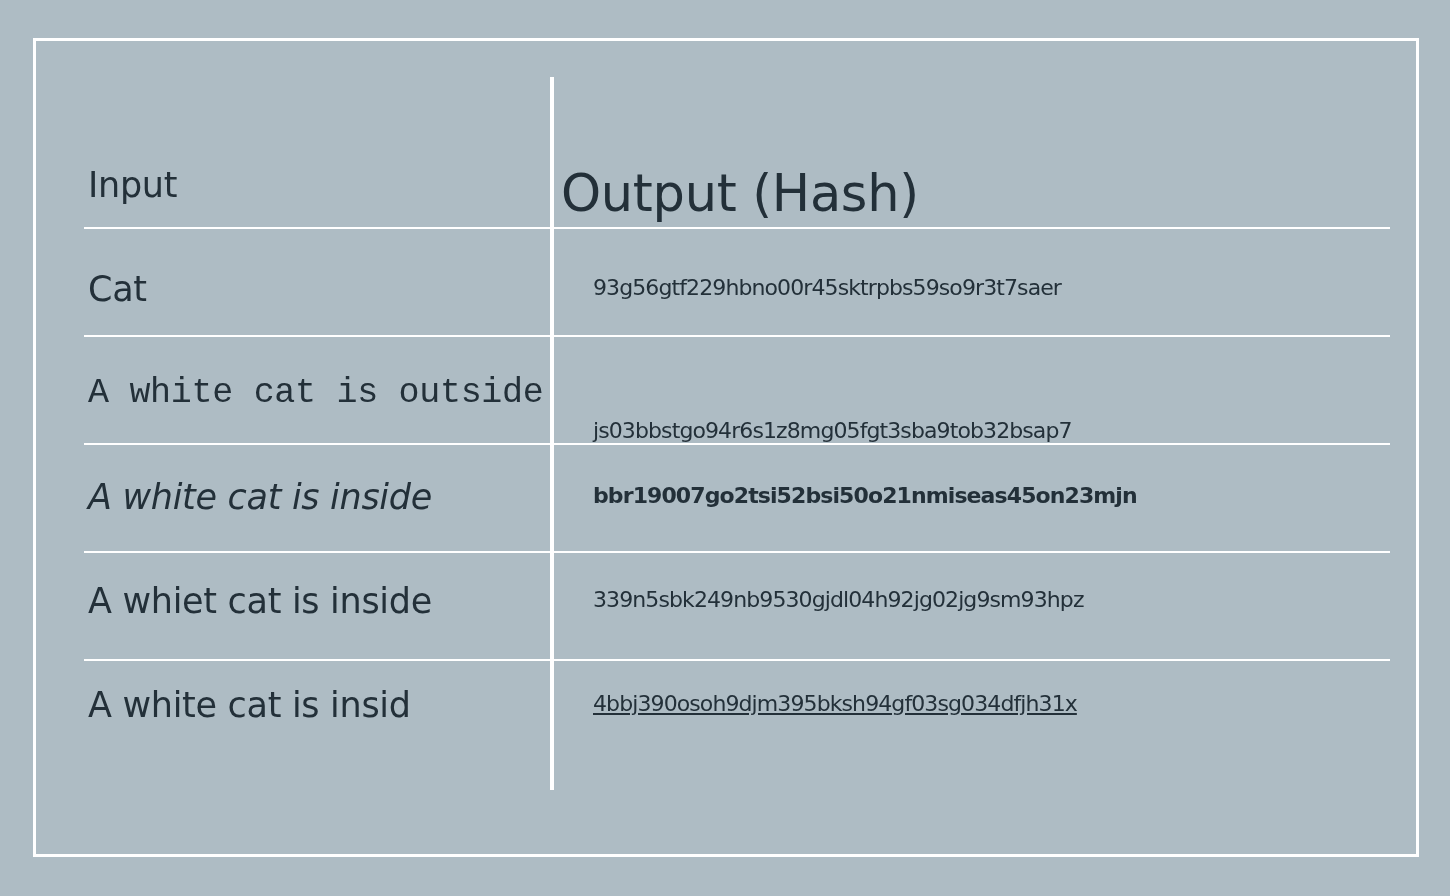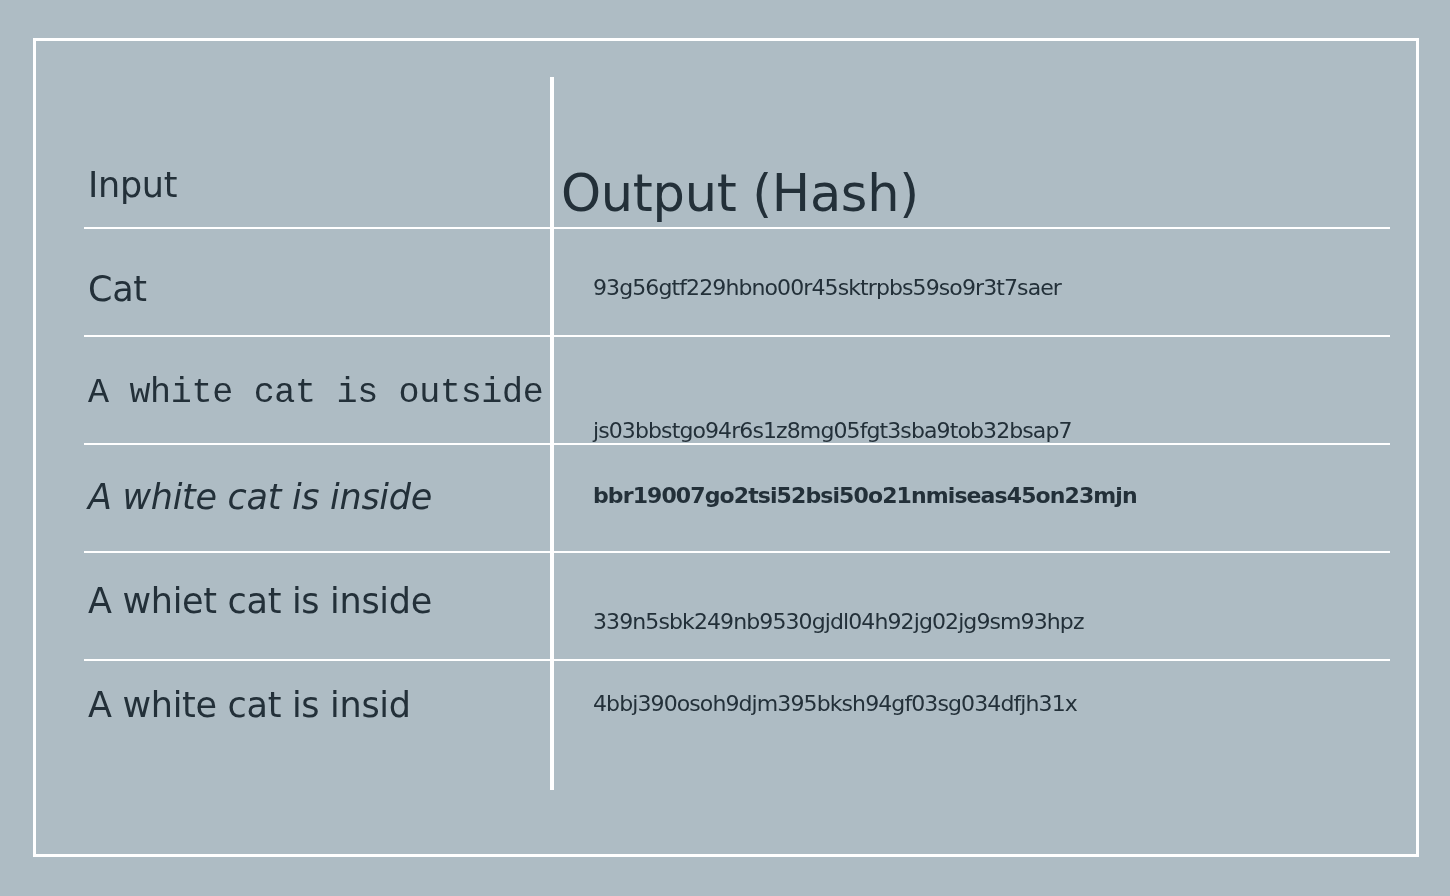--- a/index.html
+++ b/index.html
@@ -77,17 +77,17 @@
 
 <div class="cell col-input" style="top:376px;font-family:Liberation Mono, monospace;">A white cat is outside</div>
 <div class="cell col-output" style="top:380px;margin-top:40px;">js03bbstgo94r6s1z8mg05fgt3sba9tob32bsap7</div>
 <div class="hline" style="top:443px;"></div>
 
 <div class="cell col-input" style="top:480px;font-style:italic;">A white cat is inside</div>
 <div class="cell col-output" style="top:485px;font-weight:bold;">bbr19007go2tsi52bsi50o21nmiseas45on23mjn</div>
 <div class="hline" style="top:551px;"></div>
 
 <div class="cell col-input" style="top:584px;">A whiet cat is inside</div>
-<div class="cell col-output" style="top:611px;">339n5sbk249nb9530gjdl04h92jg02jg9sm93hpz</div>
+<div class="cell col-output" style="top:589px;">339n5sbk249nb9530gjdl04h92jg02jg9sm93hpz</div>
 <div class="hline" style="top:659px;"></div>
 
 <div class="cell col-input" style="top:688px;">A white cat is insid</div>
-<div class="cell col-output" style="top:693px;">4bbj390osoh9djm395bksh94gf03sg034dfjh31x</div>
+<div class="cell col-output" style="top:693px;text-decoration:underline;">4bbj390osoh9djm395bksh94gf03sg034dfjh31x</div>
 
 </body></html>

